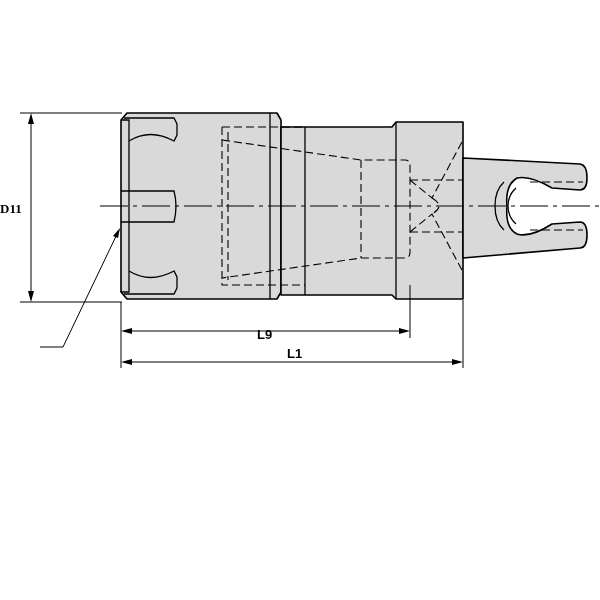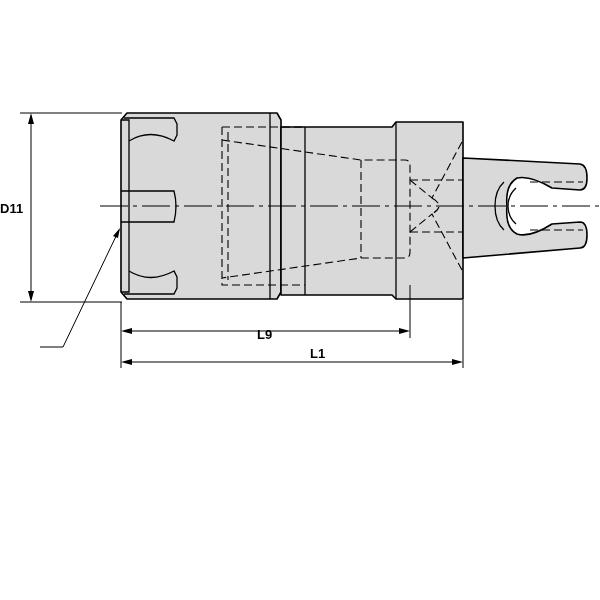--- a/index.html
+++ b/index.html
@@ -80,15 +80,15 @@
     <polygon class="arrow" points="410,331 399,328 399,334"></polygon>
   </g>
   <g>
     <line class="dim" x1="463" y1="300" x2="463" y2="368"></line>
     <line class="dim" x1="124" y1="362" x2="460" y2="362"></line>
     <polygon class="arrow" points="121,362 132,359 132,365"></polygon>
     <polygon class="arrow" points="463,362 452,359 452,365"></polygon>
   </g>
 </svg>
 
-<div class="label" style="left:0px; top:202px;">D11</div>
+<div class="label" style="left:0px; top:202px;font-family:Liberation Serif, serif;">D11</div>
 <div class="label" style="left:257px; top:328px;">L9</div>
-<div class="label" style="left:298px; top:347px;padding-left:12px;">L1</div>
+<div class="label" style="left:275px; top:347px;padding-left:12px;">L1</div>
 
 </body></html>

